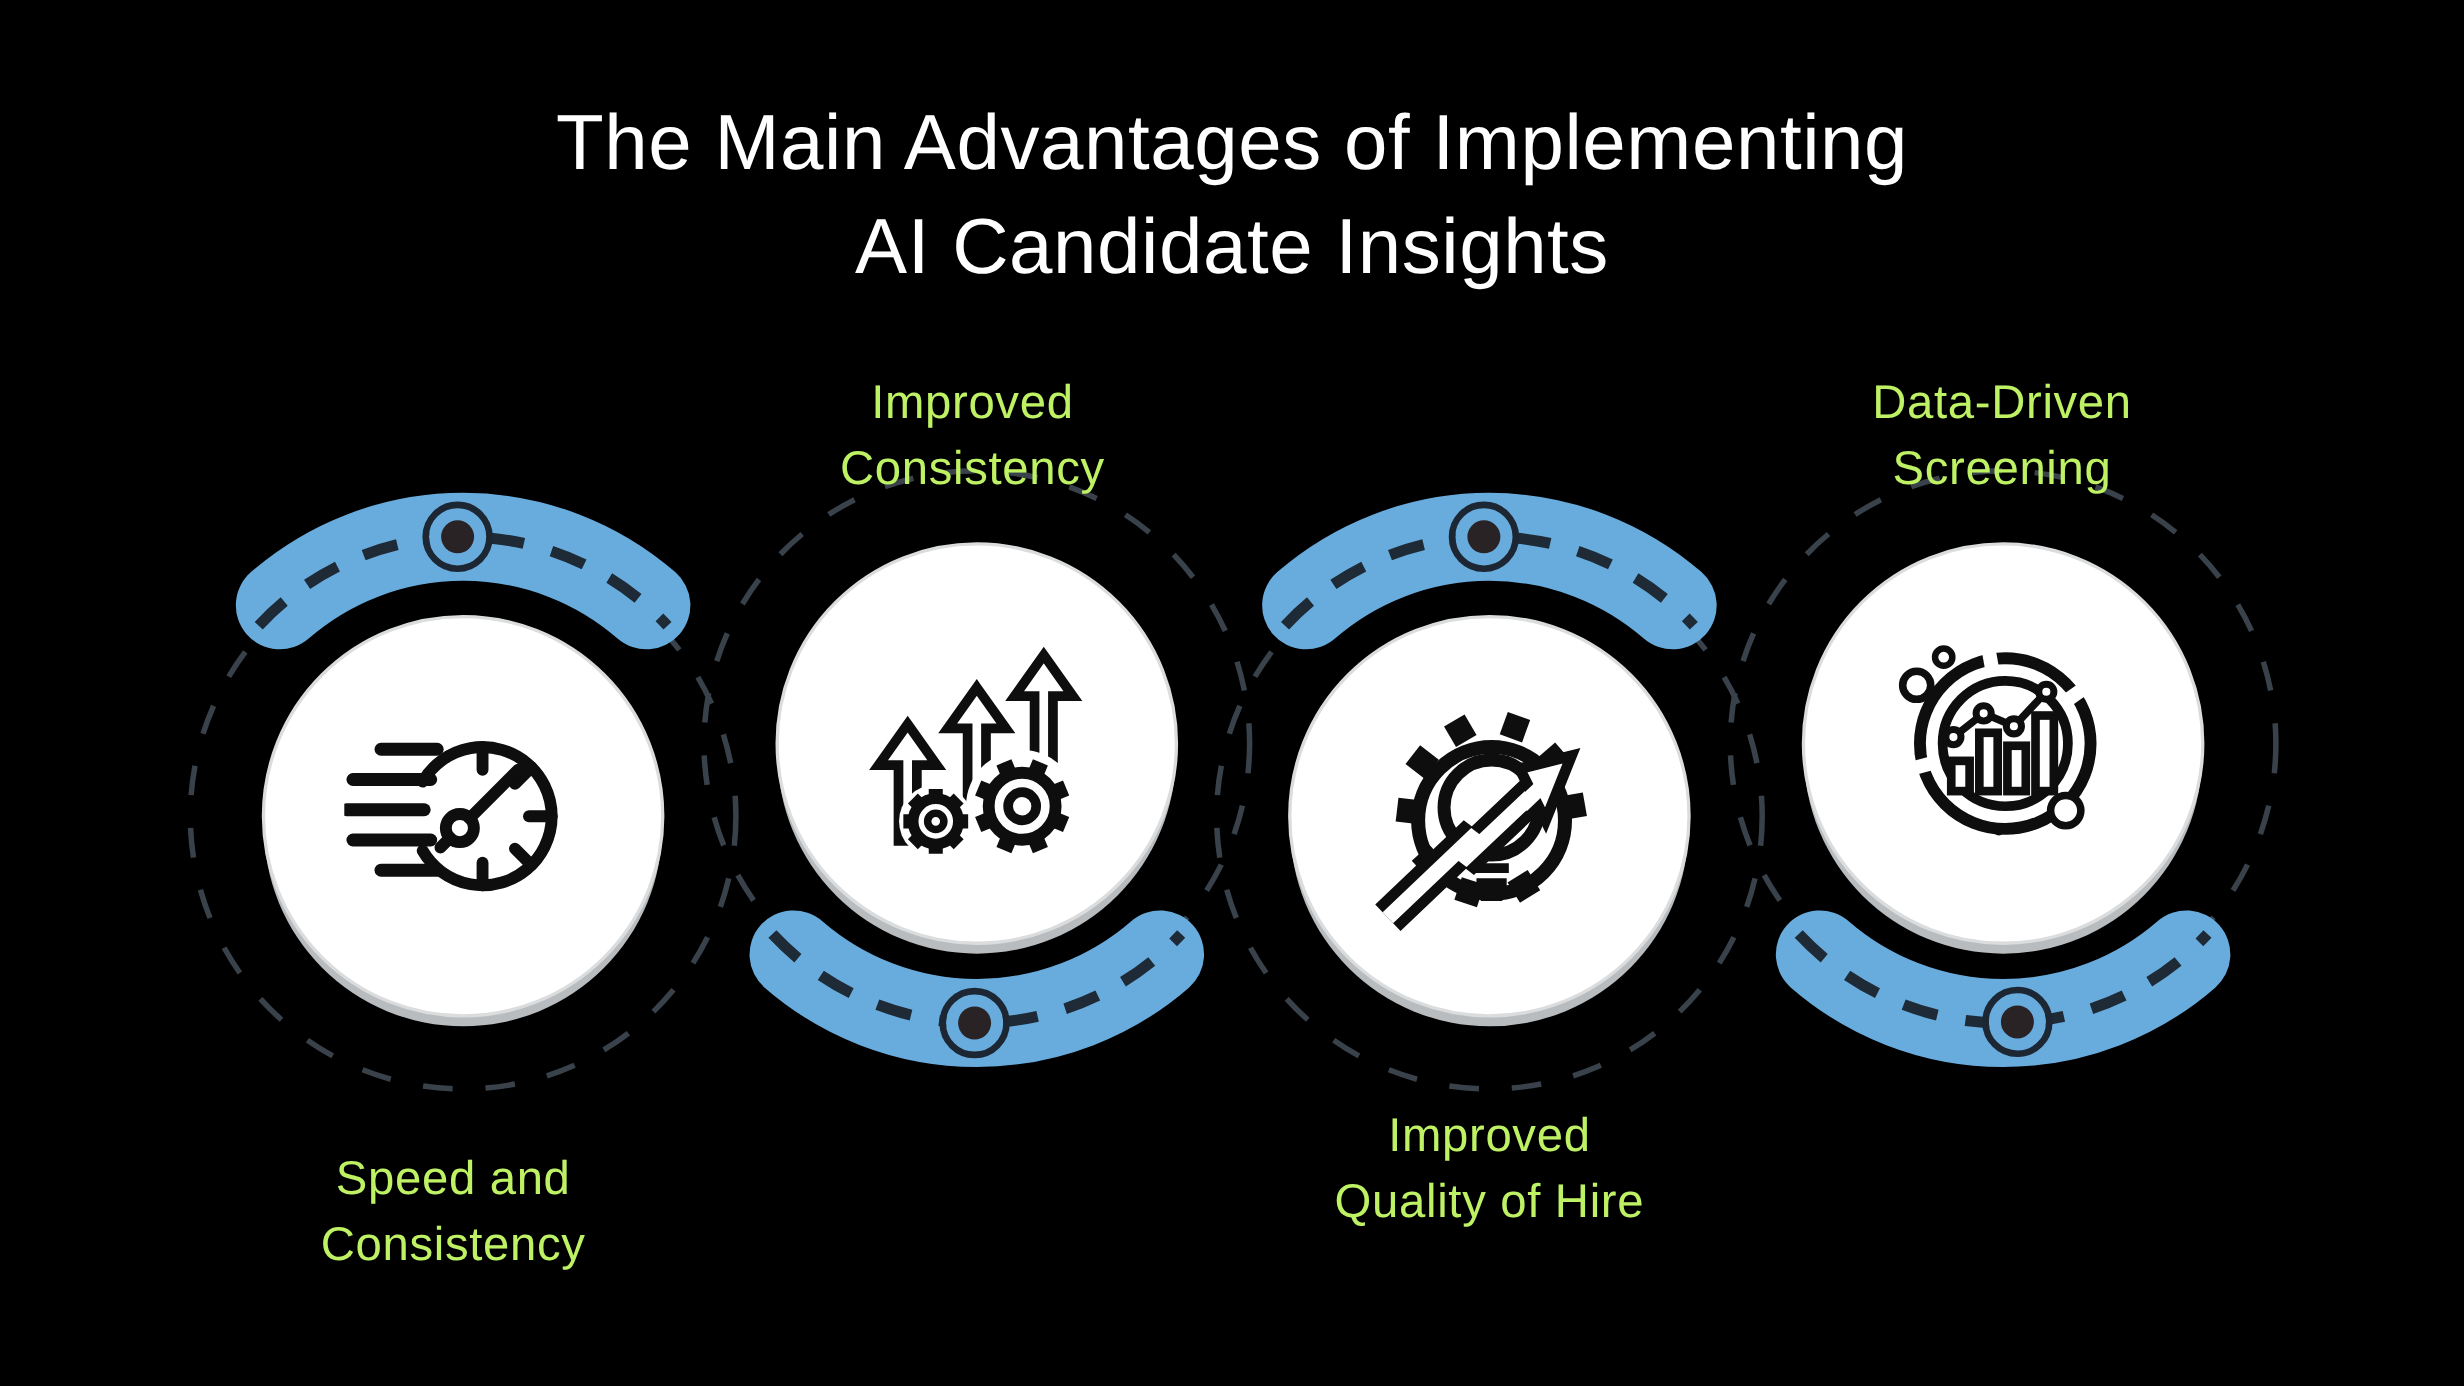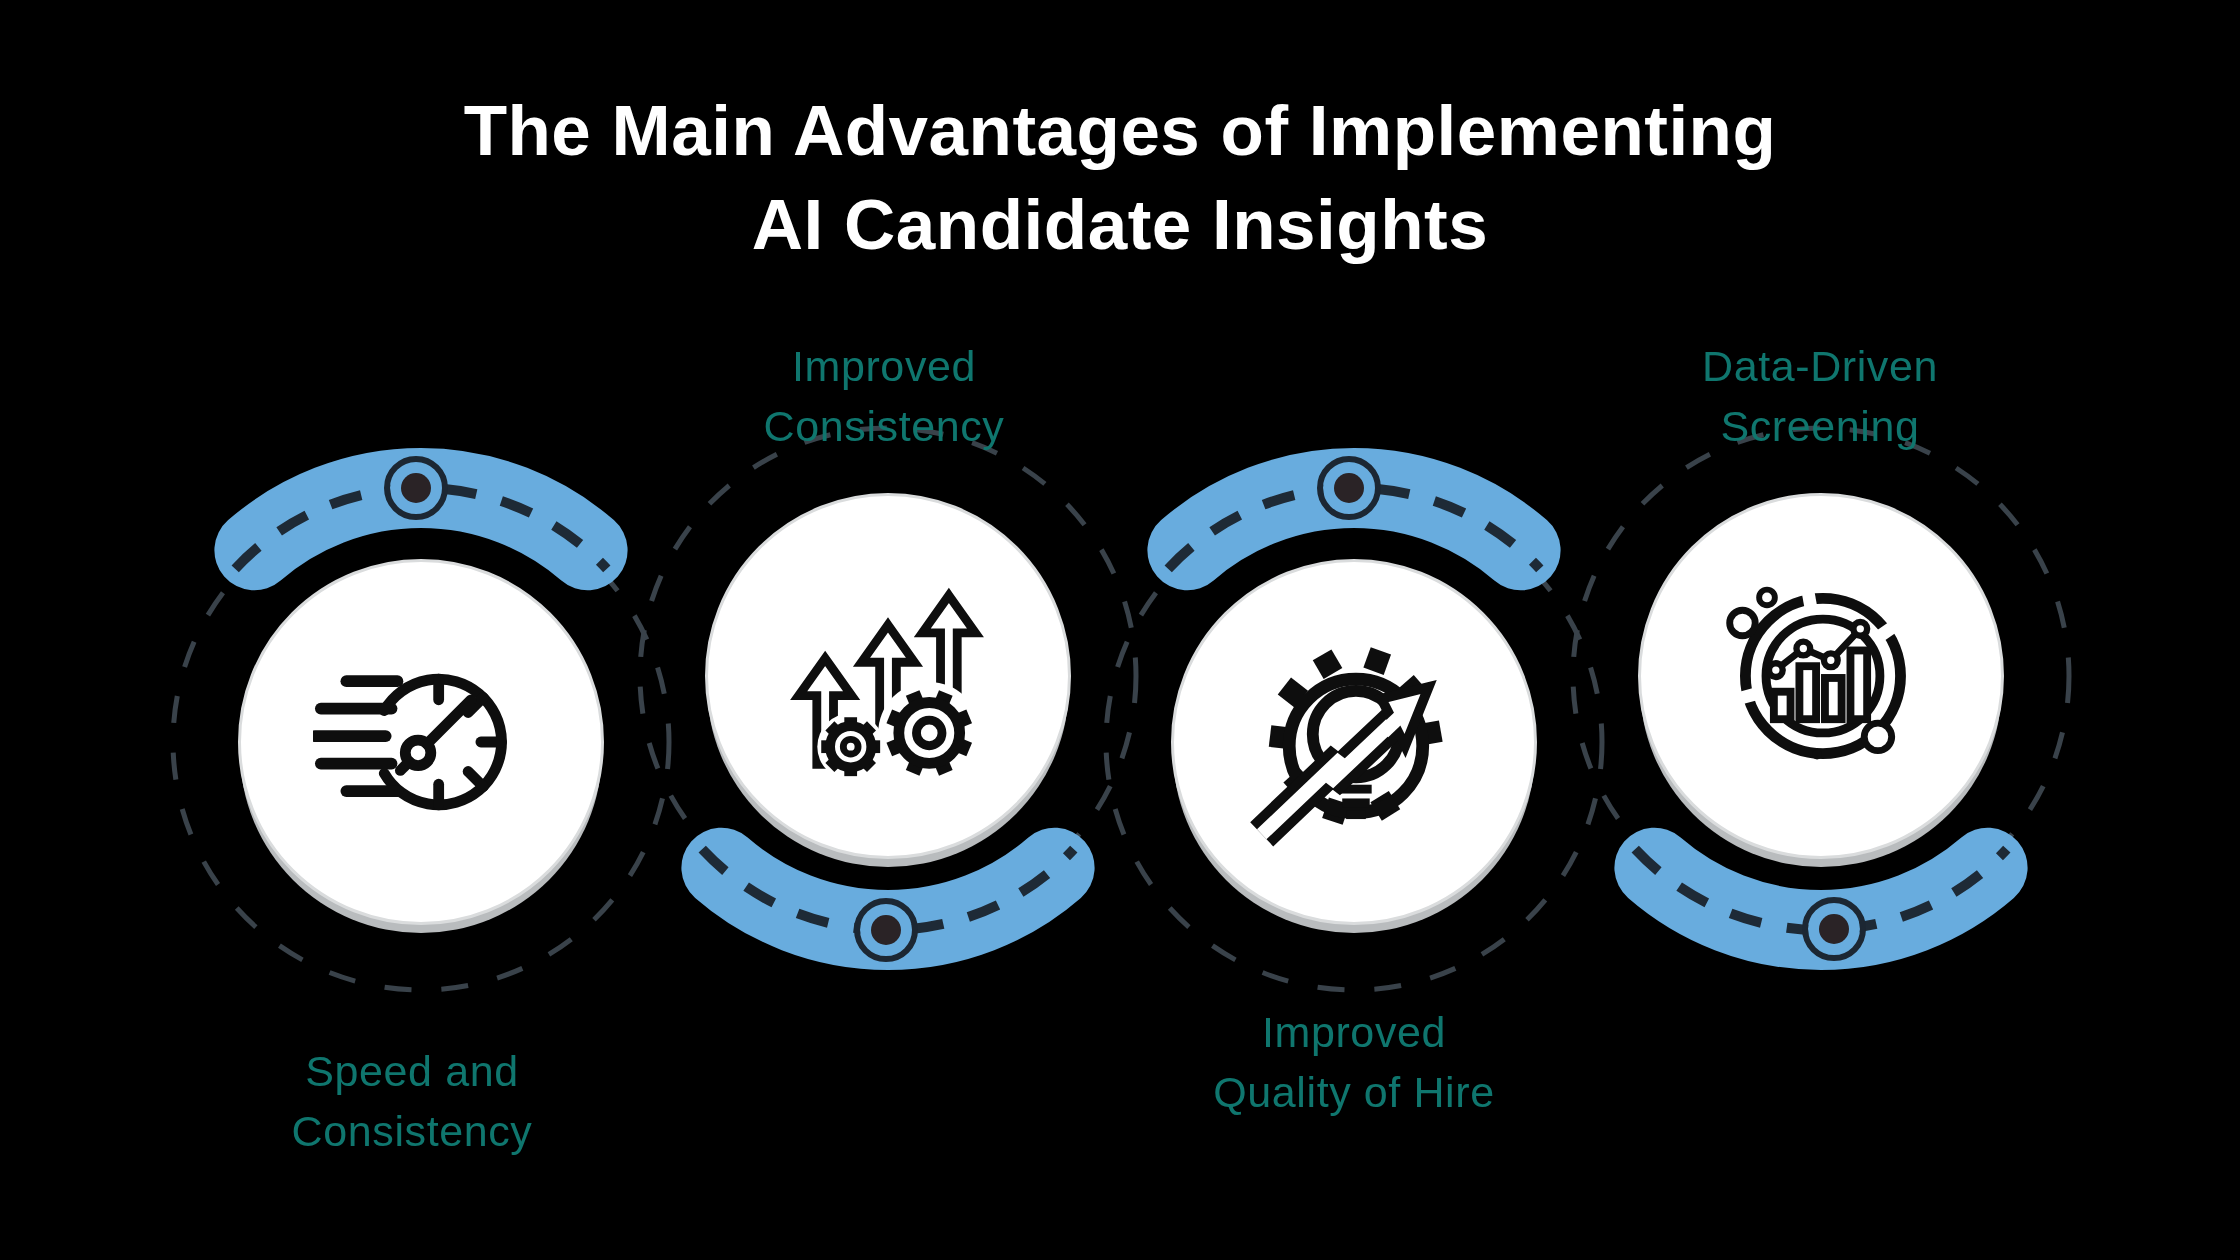--- a/index.html
+++ b/index.html
@@ -1,35 +1,35 @@
 <!DOCTYPE html>
 <html><head>
 <meta charset="utf-8">
 <style>
   * { margin:0; padding:0; box-sizing:border-box; }
   html,body { width:2240px; height:1260px; background:#000; overflow:hidden;
               font-family:"Liberation Sans", sans-serif; }
   .canvas { position:relative; width:2240px; height:1260px; background:#000; }
 
   .title { position:absolute; left:0; top:84px; width:2240px; text-align:center;
-           color:#ffffff; font-weight:700; font-size:71px; line-height:1.32;
+           color:#ffffff; font-weight:400; font-size:71px; line-height:1.32;
            letter-spacing:0.5px; }
 
   .bg-svg { position:absolute; left:0; top:0; width:2240px; height:1260px; }
 
   .node-circle { position:absolute; width:366px; height:366px; border-radius:50%;
                  background:#ffffff; border:3px solid #dadcdd;
                  box-shadow:0 10px 0 -2px #b9bcbe;
                  display:flex; align-items:center; justify-content:center; }
   .c1 { left:238px; top:559px; }
   .c2 { left:705px; top:493px; }
   .c3 { left:1171px; top:559px; }
   .c4 { left:1638px; top:493px; }
 
-  .label { position:absolute; width:520px; text-align:center; color:#0f766e;
+  .label { position:absolute; width:520px; text-align:center; color:#bef264;
            font-size:43px; line-height:1.4; font-weight:400; letter-spacing:0.6px; }
   .l1 { left:152px;  top:1002px;margin-top:39px; }
   .l2 { left:624px;  top:336px;  }
   .l3 { left:1094px; top:1002px; }
   .l4 { left:1560px; top:336px;  }
 </style>
 </head>
 <body>
 
 <div class="canvas">

